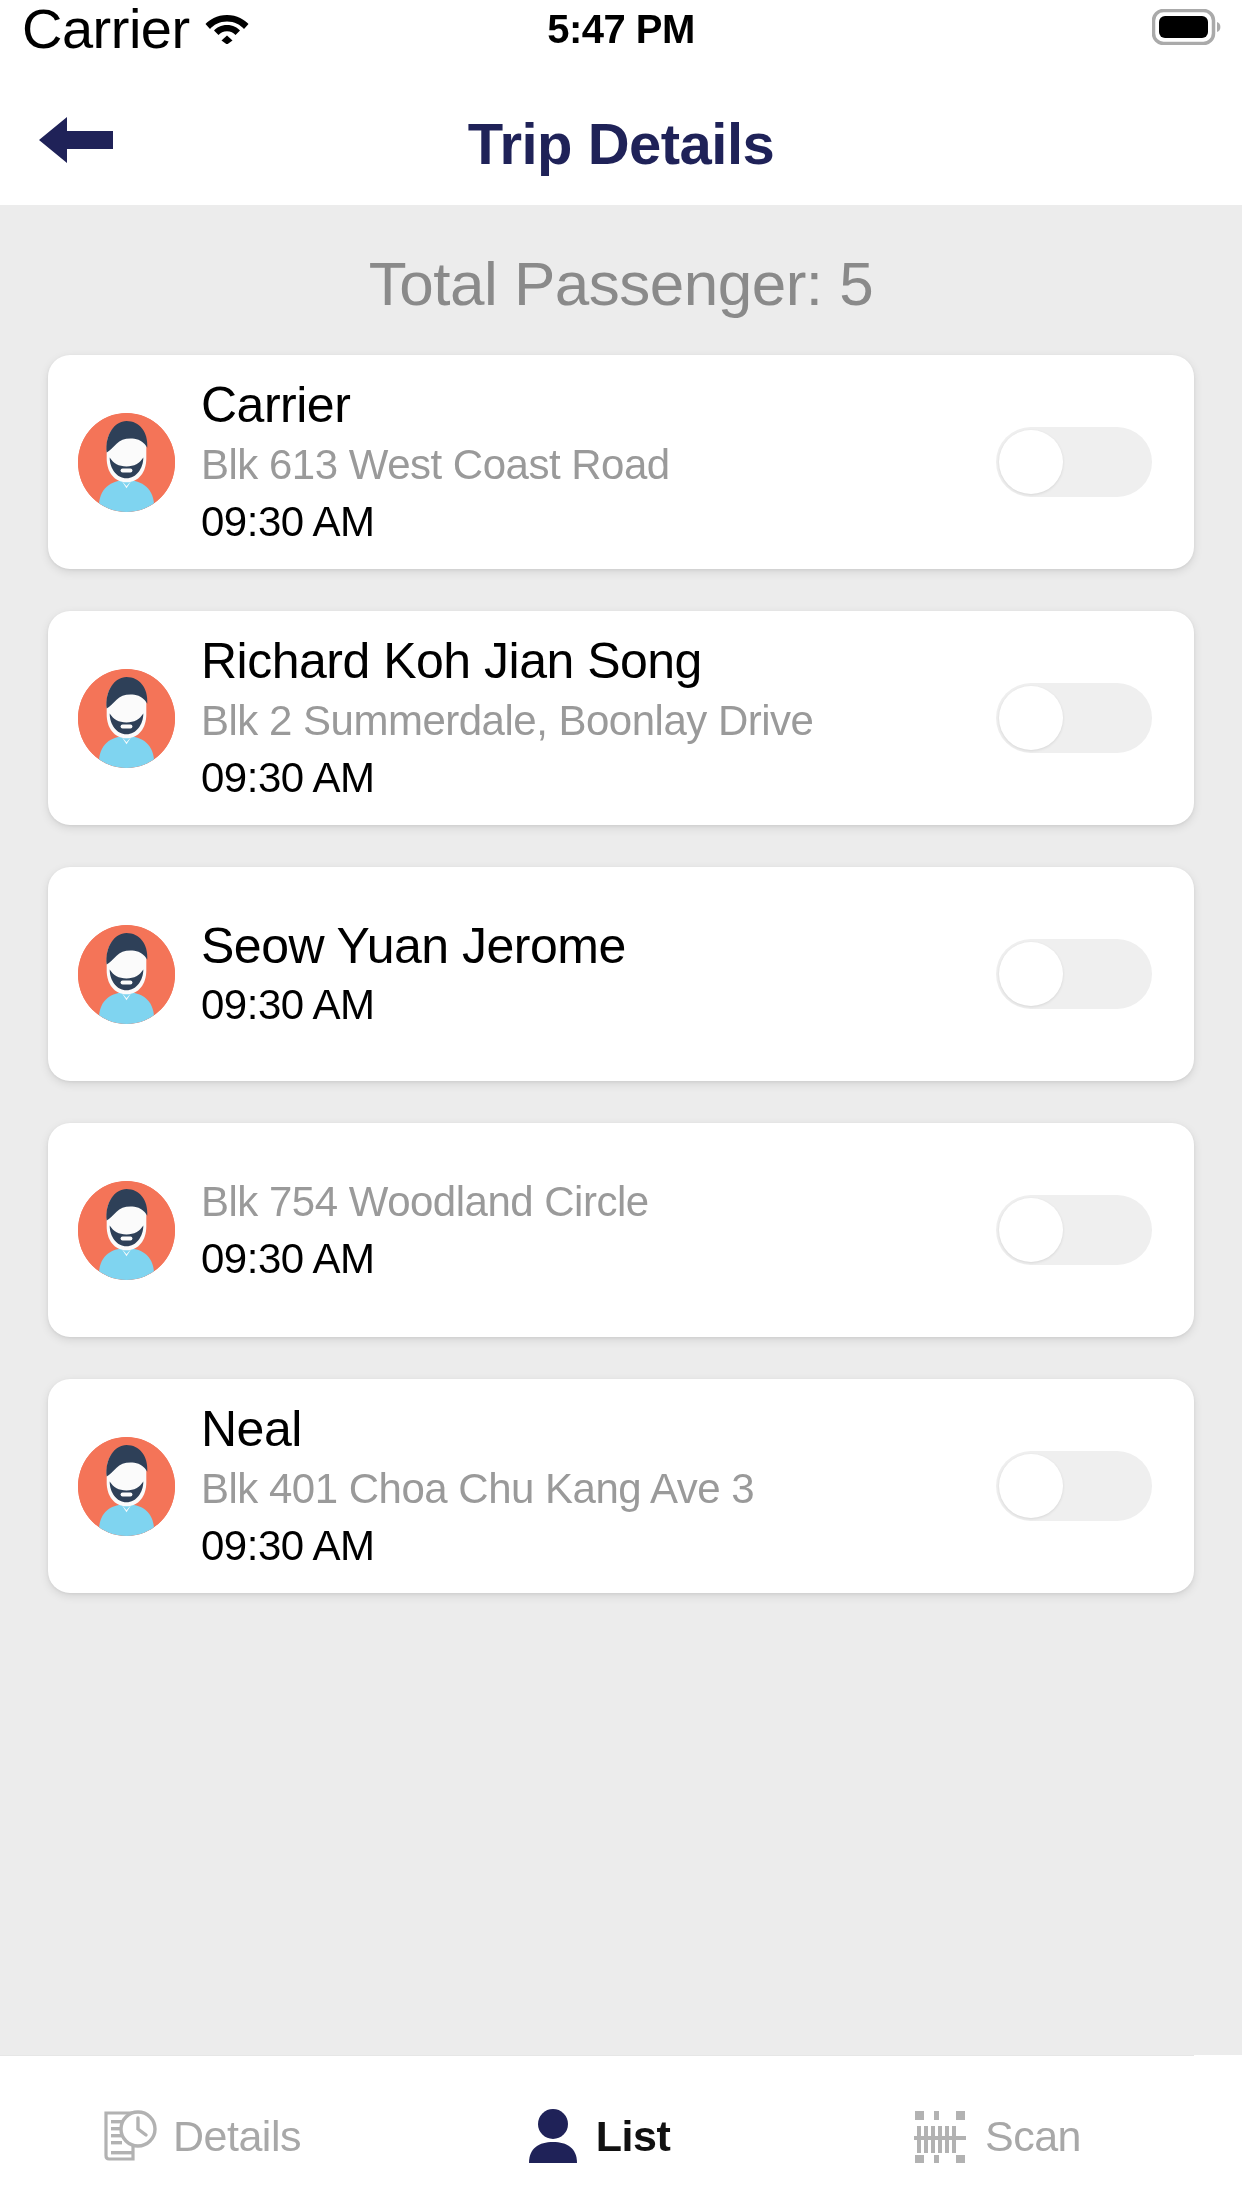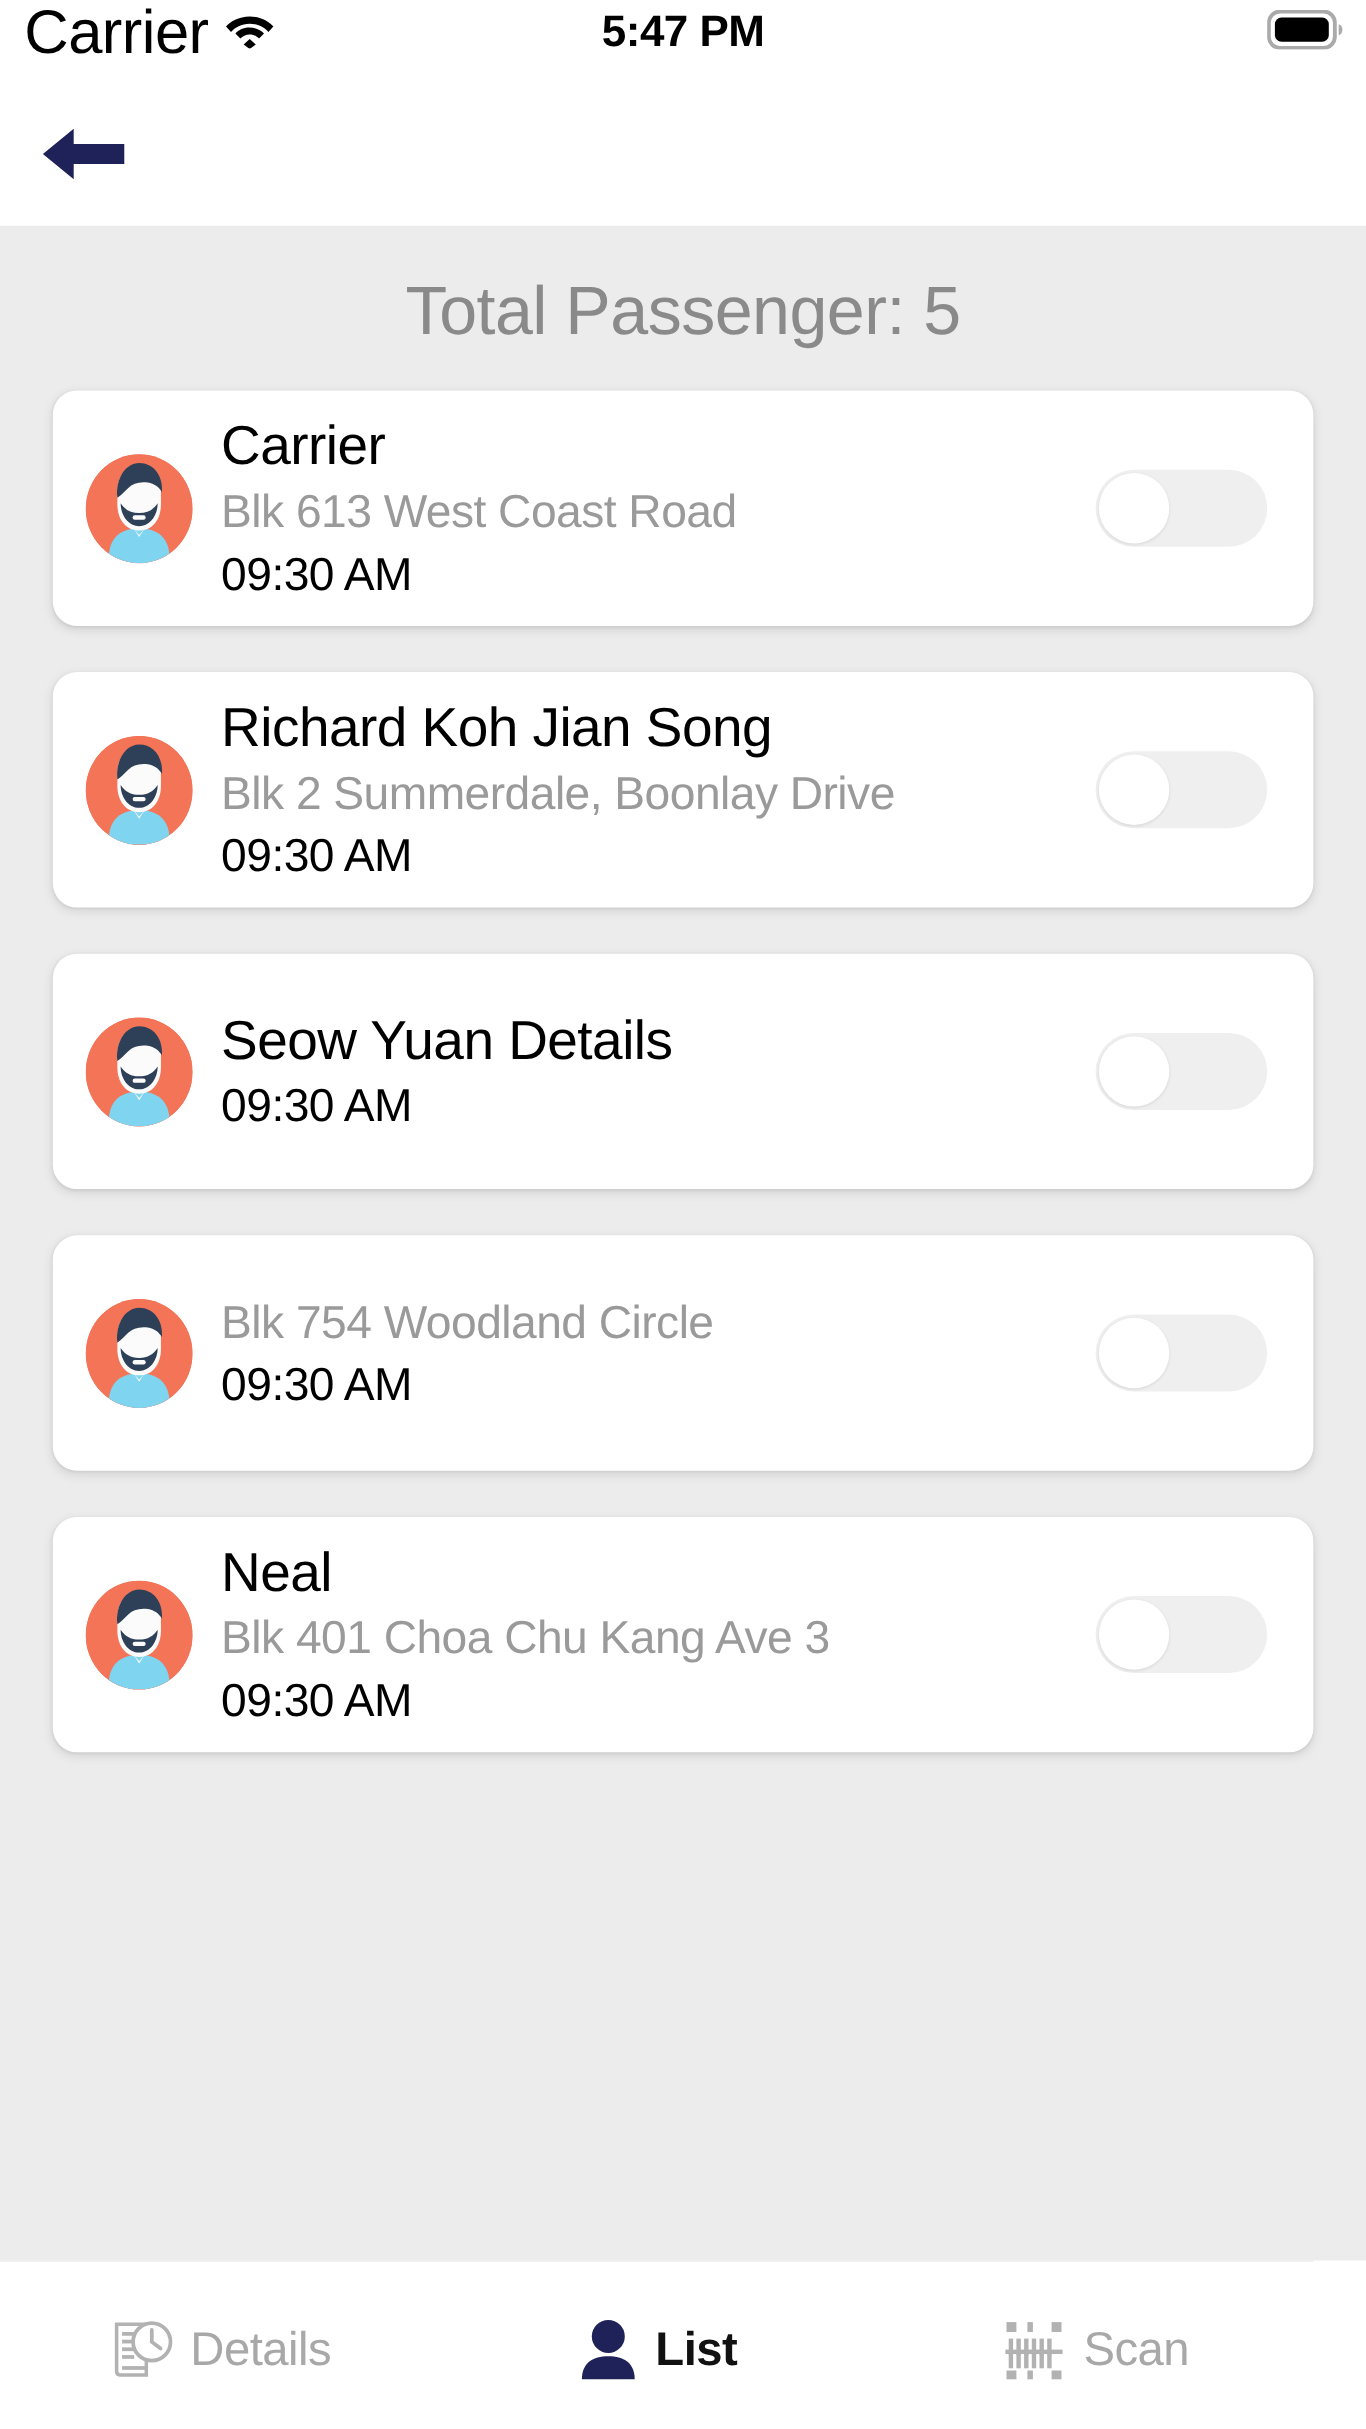--- a/index.html
+++ b/index.html
@@ -148,20 +148,21 @@
   </div>
 
   <div class="navbar">
     <div class="nav-back">
       <span>
         <svg width="80" height="54" viewBox="0 0 80 54">
           <path d="M2 27 L30 4 L30 18 L76 18 L76 36 L30 36 L30 50 Z" fill="#1F2258"></path>
         </svg>
       </span>
     </div>
+    <div class="nav-title">Trip Details</div>
   </div>
 
   <div class="content">
     <div class="total-passenger">Total Passenger: 5</div>
     <div id="cards">
         <div class="card">
     <div class="avatar">
 <svg viewBox="0 0 100 100" preserveAspectRatio="xMidYMid slice">
   <circle cx="50" cy="50" r="50" fill="#F47458"></circle>
   <path d="M22 96 C22 76 34 68 50 68 C66 68 78 76 78 96 L78 100 L22 100 Z" fill="#7FD4F0"></path>
@@ -211,21 +212,21 @@
   <path d="M22 96 C22 76 34 68 50 68 C66 68 78 76 78 96 L78 100 L22 100 Z" fill="#7FD4F0"></path>
   <path d="M41 62 L50 76 L59 62 L59 54 L41 54 Z" fill="#FBFBFB"></path>
   <path d="M43 66 L50 74 L57 66 L57 61 L43 61 Z" fill="#7FD4F0"></path>
   <path d="M30 34 C30 18 40 10 50 10 C60 10 70 18 70 34 L70 46 C70 60 62 70 50 70 C38 70 30 60 30 46 Z" fill="#FBFBFB"></path>
   <path d="M30 40 C28 22 38 8 50 8 C63 8 72 19 71 35 C68 30 64 27 58 26 C50 25 44 27 40 31 C36 35 33 38 30 40 Z" fill="#2E4058"></path>
   <path d="M33 45 C33 56 40 66 50 66 C60 66 67 56 67 45 C63 51 58 54 50 54 C42 54 37 51 33 45 Z" fill="#2E4058"></path>
   <rect x="44" y="56" width="12" height="4" rx="2" fill="#FBFBFB"></rect>
 </svg>
           </div>
     <div class="card-text">
-      <div class="p-name">Seow Yuan Details</div>
+      <div class="p-name">Seow Yuan Jerome</div>
       <div class="p-time">09:30 AM</div>
     </div>
     <div class="toggle">
       <div class="knob"></div>
     </div>
         </div>
         <div class="card">
     <div class="avatar">
 <svg viewBox="0 0 100 100" preserveAspectRatio="xMidYMid slice">
   <circle cx="50" cy="50" r="50" fill="#F47458"></circle>

